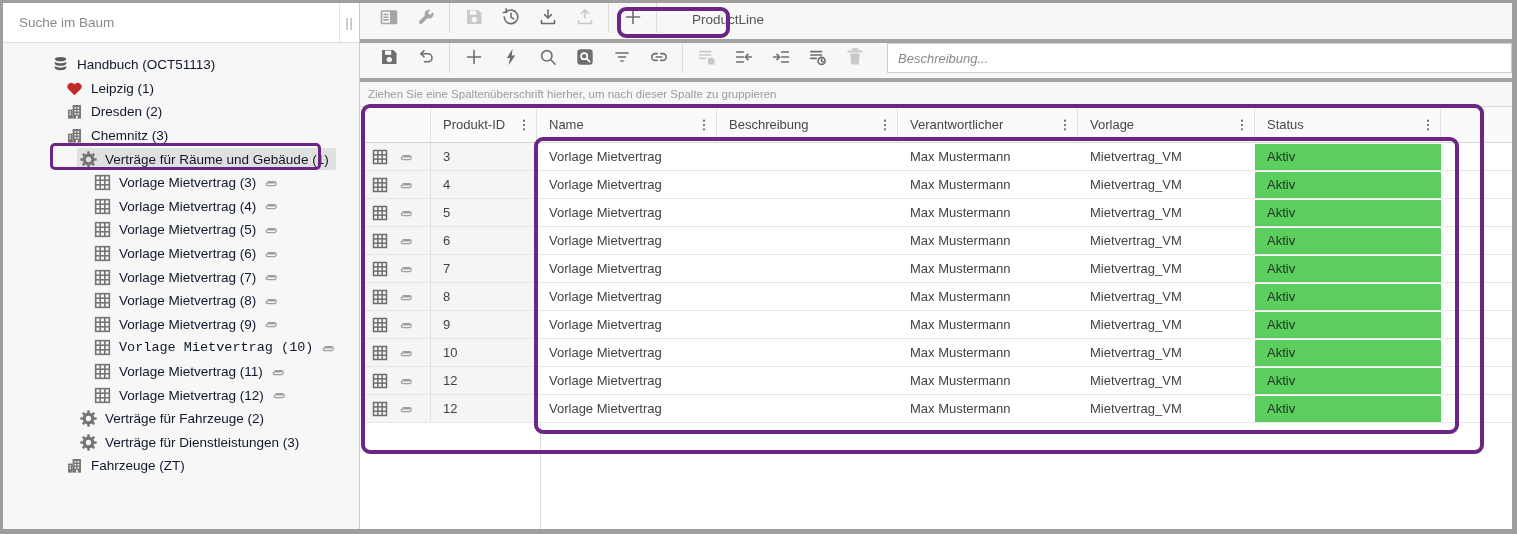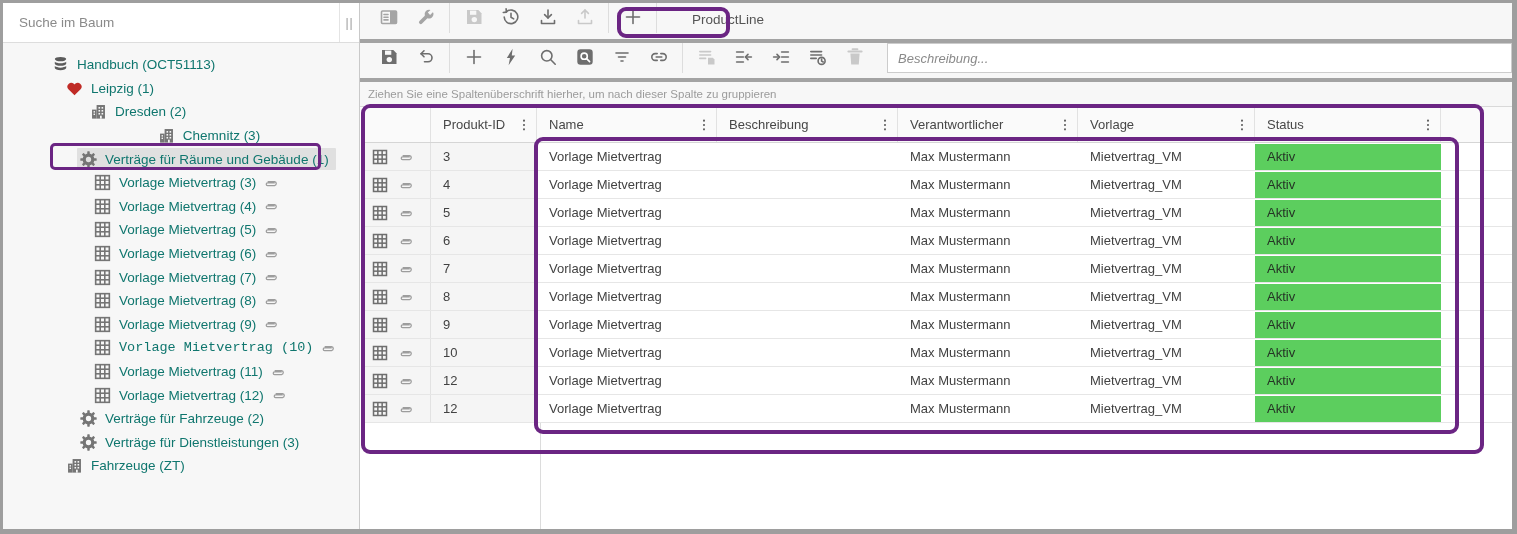--- a/index.html
+++ b/index.html
@@ -10,21 +10,21 @@
     background:#fff;display:flex;overflow:hidden;
     font-family:"Liberation Sans",sans-serif;color:#424242;
   }
   
   .sidebar{width:357px;min-width:357px;background:#f7f7f7;border-right:1px solid #c9c9c9;display:flex;flex-direction:column;}
   .search-row{height:40px;background:#fff;border-bottom:1px solid #ddd;display:flex;align-items:stretch;}
   .search-input{flex:1;border:none;outline:none;background:transparent;padding:0 16px;font-size:13.5px;color:#555;font-family:inherit;}
   .search-input::placeholder{color:#8a8a8a;opacity:1;}
   .splitter{width:20px;display:flex;align-items:center;justify-content:center;color:#9a9a9a;font-size:12px;border-left:1px solid #e4e4e4;cursor:col-resize;letter-spacing:1px;}
   .tree{flex:1;padding-top:10px;overflow:hidden;}
-  .tree-item{height:23.6px;display:flex;align-items:center;font-size:13.5px;color:#0f766e;cursor:default;}
+  .tree-item{height:23.6px;display:flex;align-items:center;font-size:13.5px;color:#0f172a;cursor:default;}
   .arrow-slot{width:16px;min-width:16px;display:flex;align-items:center;justify-content:center;}
   .row-core{display:flex;align-items:center;height:22px;padding-right:7px;border-radius:1px;}
   .row-core.sel{background:#e0e0e0;}
   .tree-ico{width:19px;height:19px;margin:0 7px 0 2px;display:flex;align-items:center;justify-content:center;color:#757575;}
   .tree-ico svg{width:19px;height:19px;}
   .tree-ico.db{color:#5b5b5b;}
   .tree-ico.heart{color:#c02b26;}
   .clip-ico{width:16px;height:16px;margin-left:7px;color:#9d9d9d;}
   .clip-ico svg{width:16px;height:16px;}
   
@@ -105,21 +105,21 @@
           </span>
           <span class="row-core">
             <span class="tree-ico heart">
               <svg viewBox="0 0 20 20" fill="none" stroke="currentColor" stroke-width="1.6" stroke-linecap="round" stroke-linejoin="round">
                 <path fill="currentColor" stroke="none" d="M10 17.2 3.6 10.7a4 4 0 0 1 5.7-5.6l.7.7.7-.7a4 4 0 0 1 5.7 5.6z"></path>
               </svg>
             </span>
             <span>Leipzig (1)</span>
           </span>
         </div>
-        <div class="tree-item" style="padding-left: 68px;">
+        <div class="tree-item" style="padding-left: 44px;">
           <span class="arrow-slot">
             <span class=""><svg viewBox="0 0 20 20">
                 <path d="M7 5l6 5-6 5z" fill="#555"></path>
               </svg></span>
           </span>
           <span class="row-core">
             <span class="tree-ico">
               <svg viewBox="0 0 20 20" fill="none" stroke="currentColor" stroke-width="1.6" stroke-linecap="round" stroke-linejoin="round">
                 <g fill="currentColor" stroke="none">
                   <rect x="3.2" y="8" width="4.8" height="9.5"></rect>
@@ -134,21 +134,21 @@
                   <rect x="13.2" y="11.5" width="1.7" height="1.7"></rect>
                   <rect x="4.8" y="9.6" width="1.5" height="1.5"></rect>
                   <rect x="4.8" y="12.2" width="1.5" height="1.5"></rect>
                   <rect x="11.6" y="14.4" width="1.8" height="3.1"></rect>
                 </g>
               </svg>
             </span>
             <span>Dresden (2)</span>
           </span>
         </div>
-        <div class="tree-item" style="padding-left: 44px; justify-content: center;">
+        <div class="tree-item" style="padding-left: 44px;">
           <span class="arrow-slot">
             <span class=""><svg viewBox="0 0 20 20">
                 <path d="M5 7l5 6 5-6z" fill="#555"></path>
               </svg></span>
           </span>
           <span class="row-core">
             <span class="tree-ico">
               <svg viewBox="0 0 20 20" fill="none" stroke="currentColor" stroke-width="1.6" stroke-linecap="round" stroke-linejoin="round">
                 <g fill="currentColor" stroke="none">
                   <rect x="3.2" y="8" width="4.8" height="9.5"></rect>

